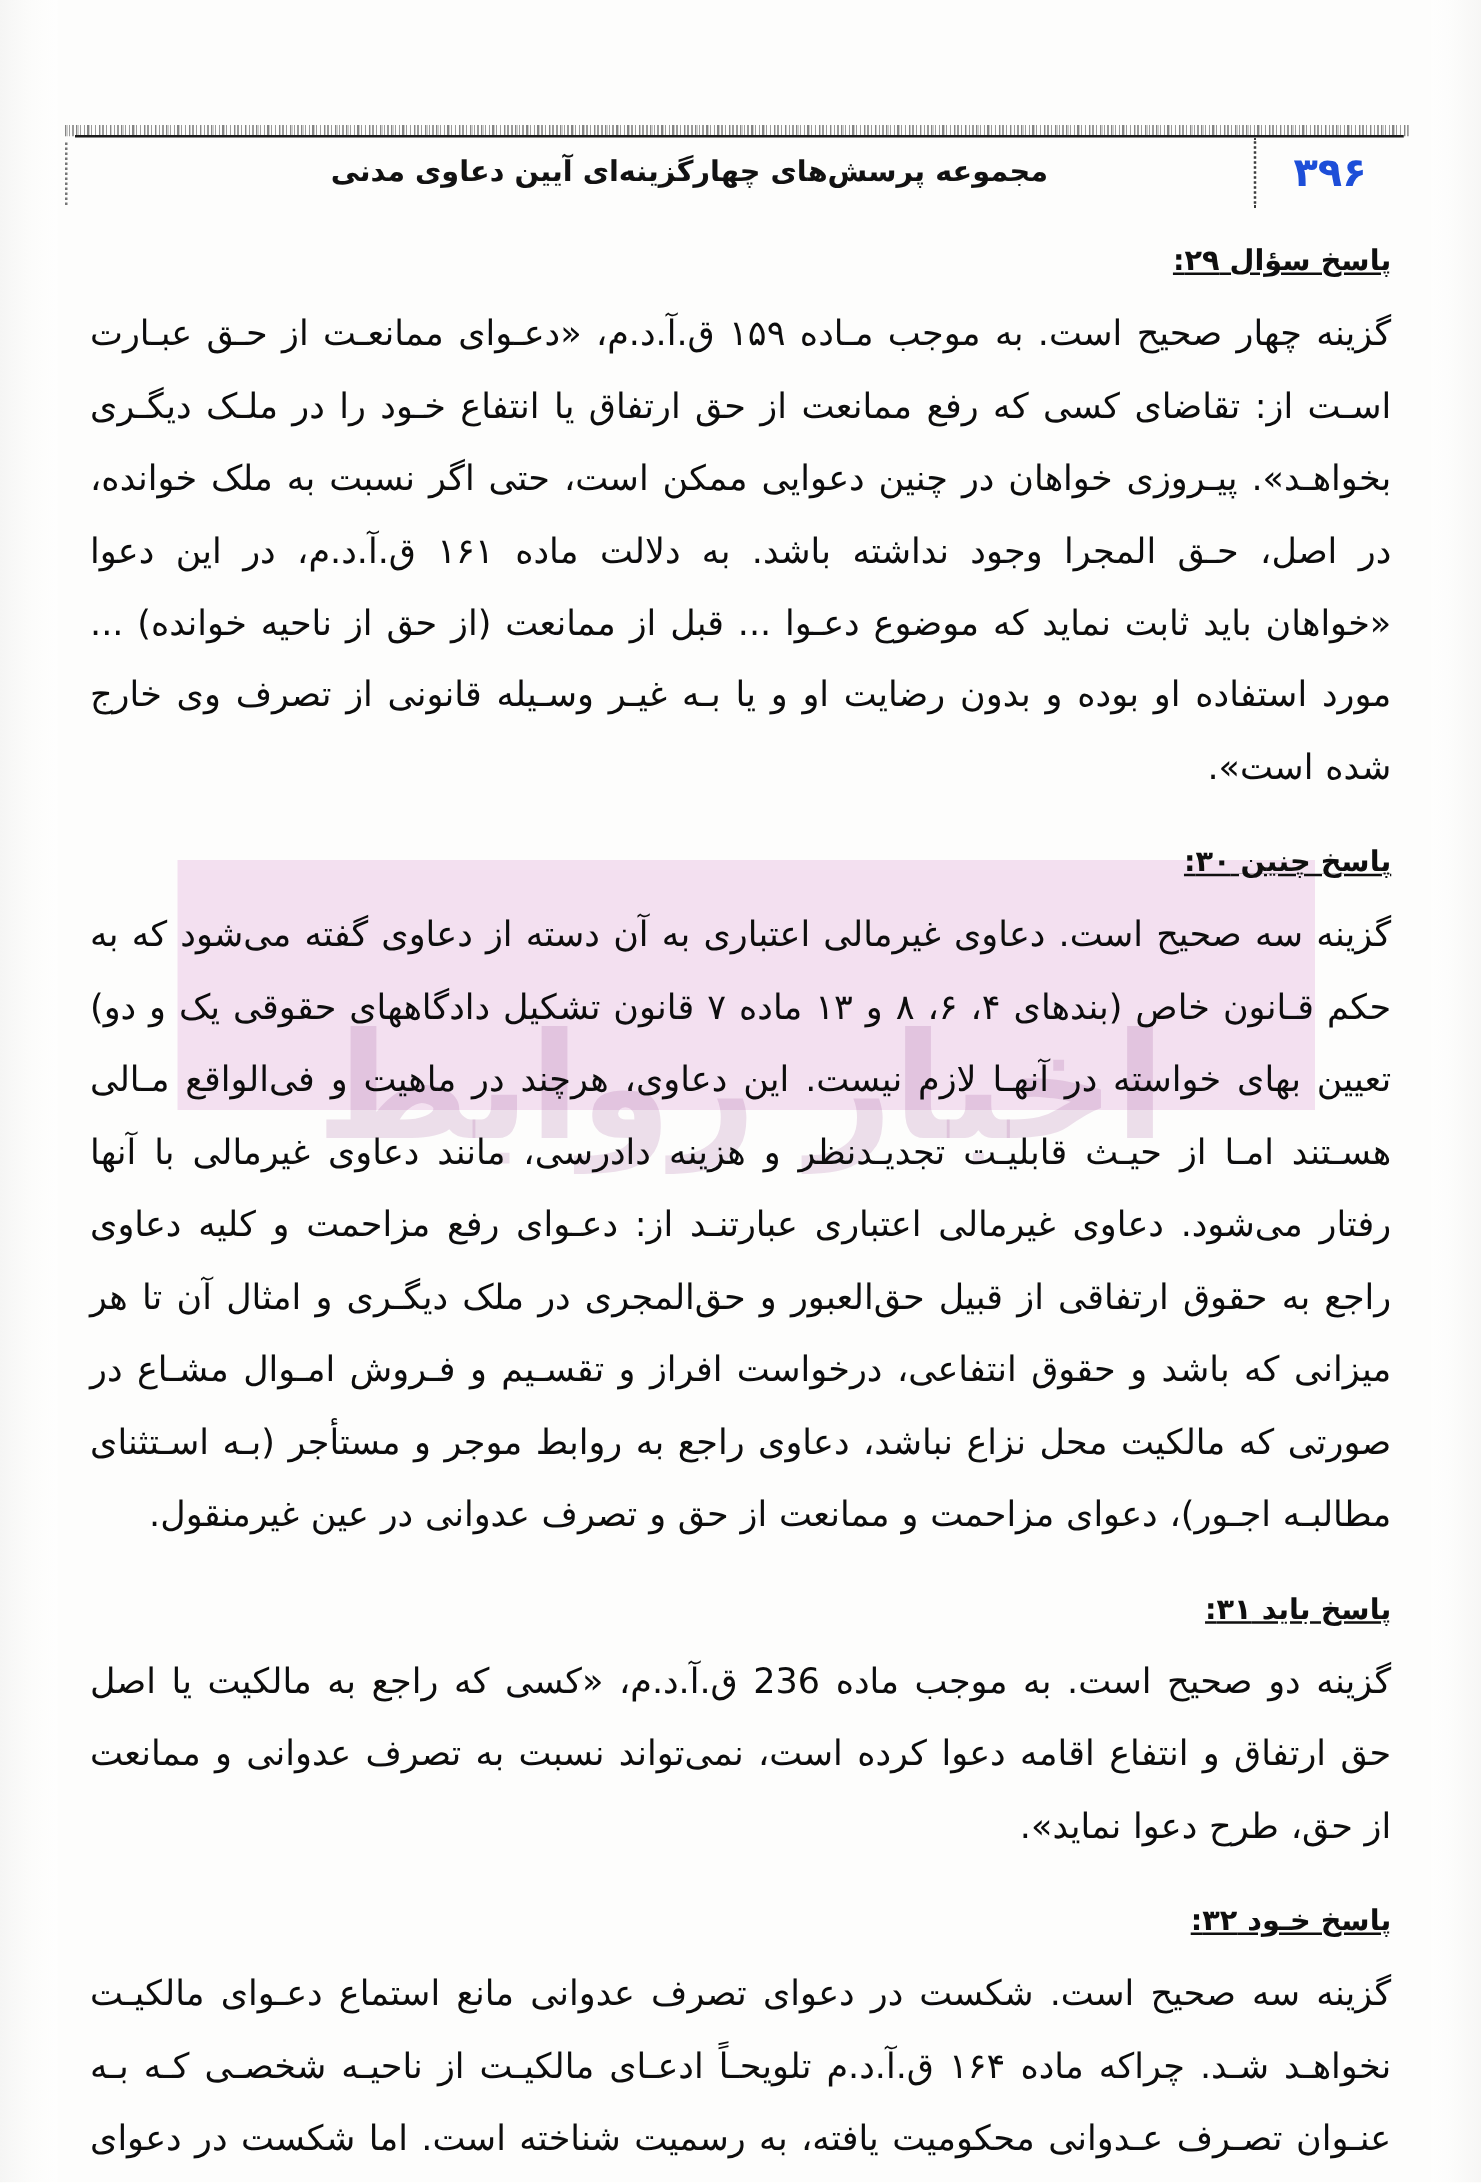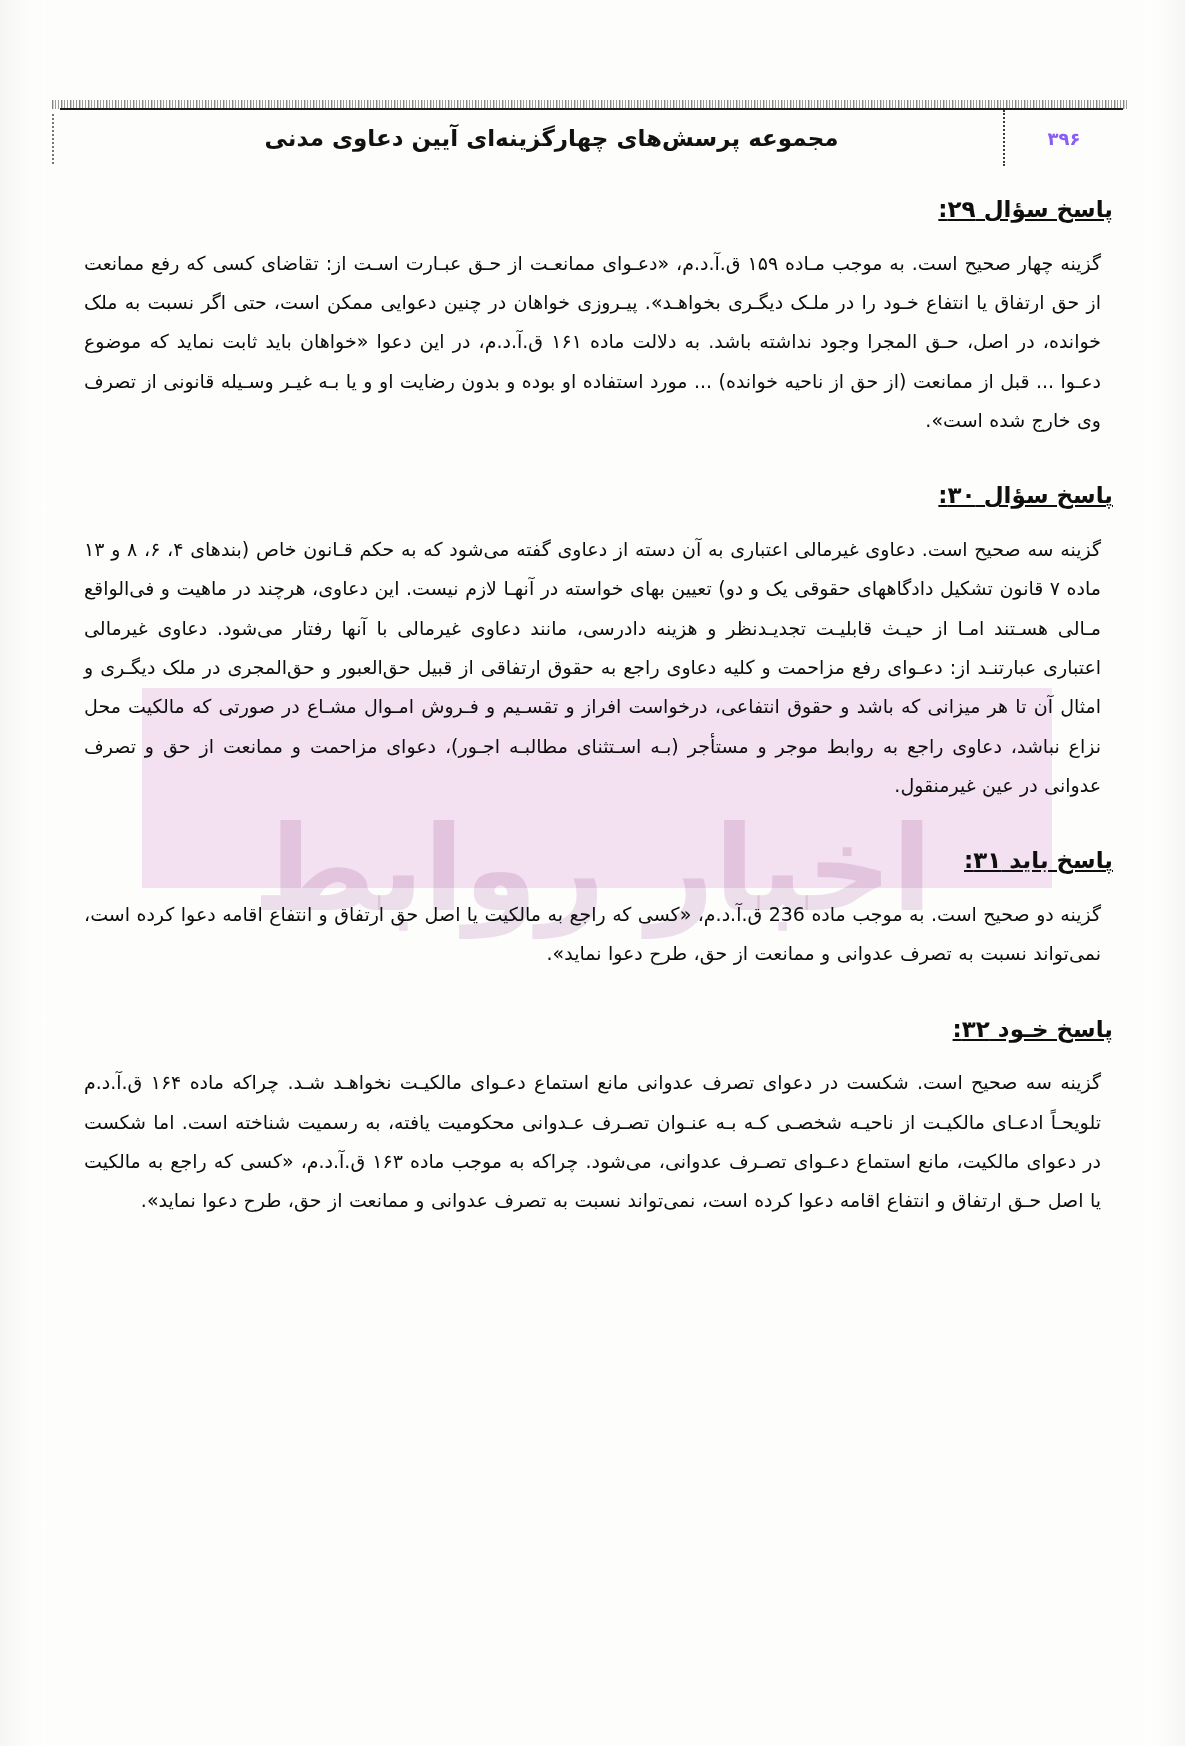--- a/index.html
+++ b/index.html
@@ -80,23 +80,23 @@
     width: 118px;
     flex: 0 0 118px;
     border-left: 2px dotted #3a3a3a;
     height: 100%;
     display: flex;
     align-items: center;
     justify-content: center;
   }
   .page-number {
     font-family: "DejaVu Sans", sans-serif;
-    font-size: 18px;
-    font-weight: 700;
-    color: #8b5cf6;
+    font-size: 32px;
+    font-weight: 700;
+    color: #1d4ed8;
     letter-spacing: 1px;
   }
   .header-title-cell {
     flex: 1 1 auto;
     height: 100%;
     display: flex;
     align-items: center;
     justify-content: center;
     padding-left: 40px;
   }
@@ -134,23 +134,23 @@
     padding: 0;
     font-size: 23px;
     font-weight: 700;
     color: #0f0f0f;
     text-align: right;
     line-height: 1.9;
     text-decoration: underline;
   }
 
   p.answer-body {
-    margin: 12px;
+    margin: 0;
     padding: 0;
-    font-size: 19px;
+    font-size: 28px;
     line-height: 2.07;
     color: #0d0d0d;
     text-align: justify;
     text-align-last: right;
     text-justify: inter-word;
     word-spacing: .02em;
   }
   .gap-md { height: 22px; }
 
   
@@ -214,21 +214,21 @@
   <div class="content">
 
     <div class="answer-block">
       <h2 class="answer-heading">پاسخ سؤال ۲۹:</h2>
       <p class="answer-body">گزینه چهار صحیح است. به موجب مـاده ۱۵۹ ق.آ.د.م، «دعـوای ممانعـت از حـق عبـارت اسـت از: تقاضای کسی که رفع ممانعت از حق ارتفاق یا انتفاع خـود را در ملـک دیگـری بخواهـد». پیـروزی خواهان در چنین دعوایی ممکن است، حتی اگر نسبت به ملک خوانده، در اصل، حـق المجرا وجود نداشته باشد. به دلالت ماده ۱۶۱ ق.آ.د.م، در این دعوا «خواهان باید ثابت نماید که موضوع دعـوا ... قبل از ممانعت (از حق از ناحیه خوانده) ... مورد استفاده او بوده و بدون رضایت او و یا بـه غیـر وسـیله قانونی از تصرف وی خارج شده است».</p>
     </div>
 
     <div class="gap-md"></div>
 
     <div class="answer-block">
-      <h2 class="answer-heading">پاسخ سؤال ۳۰:</h2>
+      <h2 class="answer-heading">پاسخ چنین ۳۰:</h2>
       <p class="answer-body">گزینه سه صحیح است. دعاوی غیرمالی اعتباری به آن دسته از دعاوی گفته می‌شود که به حکم قـانون خاص (بندهای ۴، ۶، ۸ و ۱۳ ماده ۷ قانون تشکیل دادگاههای حقوقی یک و دو) تعیین بهای خواسته در آنهـا لازم نیست. این دعاوی، هرچند در ماهیت و فی‌الواقع مـالی هسـتند امـا از حیـث قابلیـت تجدیـدنظر و هزینه دادرسی، مانند دعاوی غیرمالی با آنها رفتار می‌شود. دعاوی غیرمالی اعتباری عبارتنـد از: دعـوای رفع مزاحمت و کلیه دعاوی راجع به حقوق ارتفاقی از قبیل حق‌العبور و حق‌المجری در ملک دیگـری و امثال آن تا هر میزانی که باشد و  حقوق انتفاعی، درخواست افراز و تقسـیم و فـروش امـوال مشـاع در صورتی که مالکیت محل نزاع نباشد، دعاوی راجع به روابط موجر و مستأجر (بـه اسـتثنای مطالبـه اجـور)، دعوای مزاحمت و ممانعت از حق و تصرف عدوانی در عین غیرمنقول.</p>
     </div>
 
     <div class="gap-md"></div>
 
     <div class="answer-block">
       <h2 class="answer-heading">پاسخ باید ۳۱:</h2>
       <p class="answer-body">گزینه دو صحیح است. به موجب ماده 236 ق.آ.د.م، «کسی که راجع به مالکیت یا اصل حق ارتفاق و انتفاع اقامه دعوا کرده است، نمی‌تواند نسبت به تصرف عدوانی و ممانعت از حق، طرح دعوا نماید».</p>
     </div>
 

